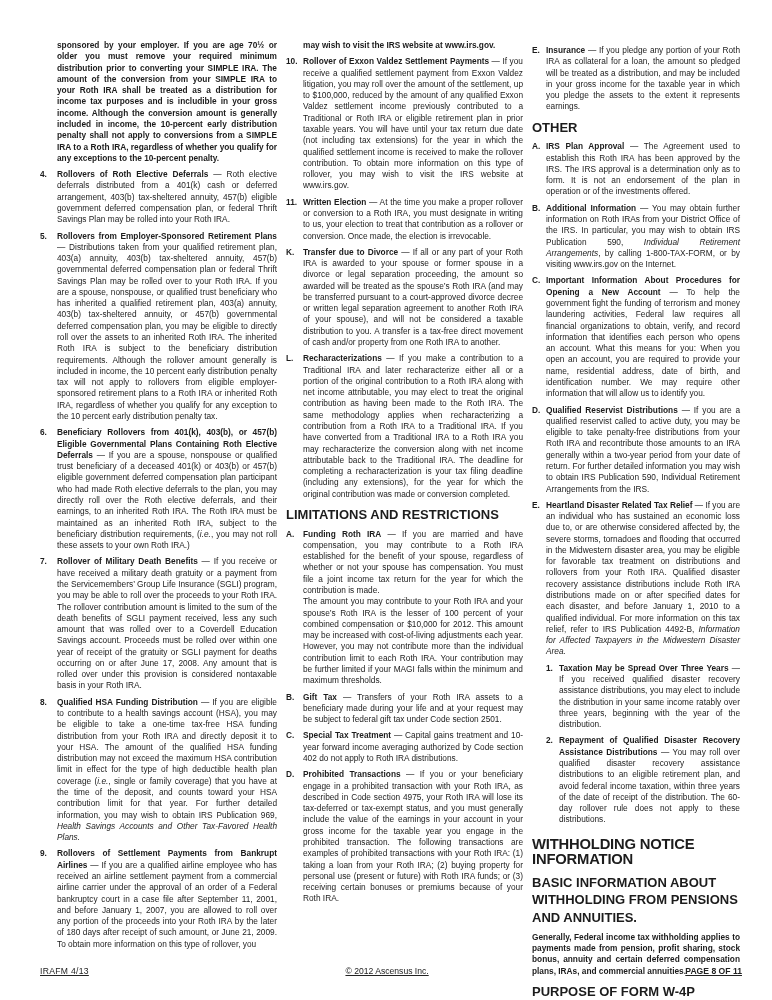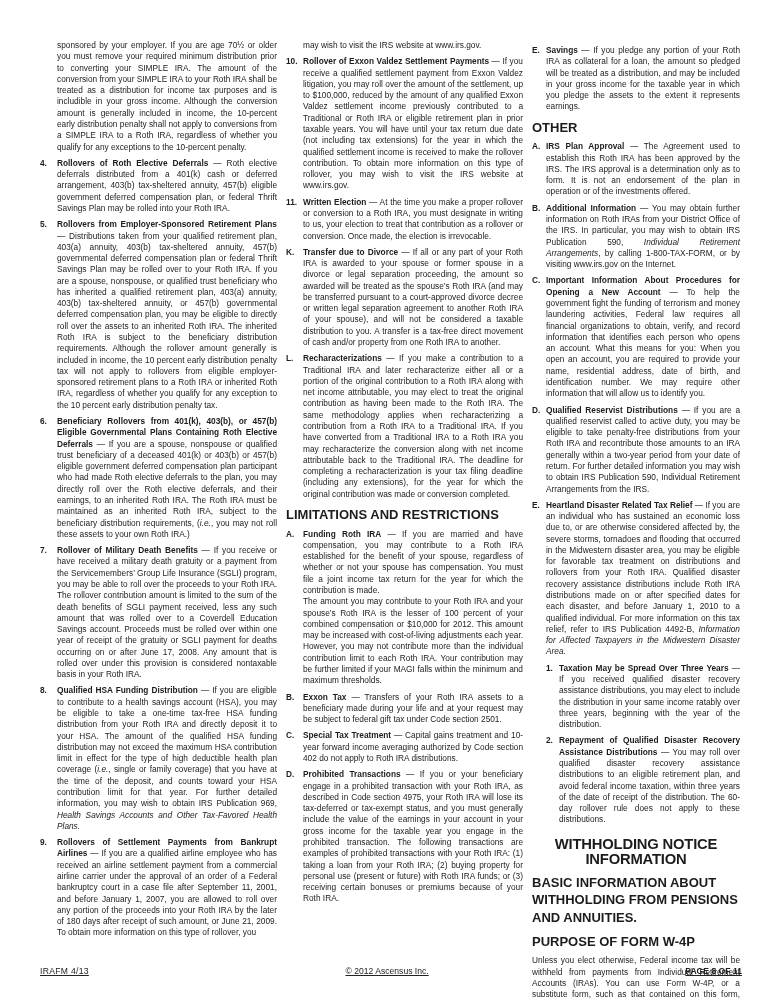--- a/index.html
+++ b/index.html
@@ -12,25 +12,25 @@
   .col{font-size:8.3px;line-height:1.36;text-align:justify;}
   .col-a,.col-b{width:237px;flex:0 0 237px;}
   .col-c{width:208px;flex:0 0 208px;}
   .item{display:flex;margin-top:5px;}
   .item .label{flex:0 0 17px;font-weight:bold;}
   .col-c .item .label{flex:0 0 14px;}
   .item.nested{margin-left:14px;}
   .item.nested .label{flex:0 0 13px;}
   .item .body{flex:1;min-width:0;}
   .p + .p{}
-  .para{margin-top:5px;}
+  .para{margin-top:5px;font-weight:bold;}
   .para.cont{padding-left:17px;}
   .para.first{margin-top:0;}
   .h2{font-weight:bold;margin-top:6px;text-align:left;font-size:13px;}
-  .h1{font-weight:bold;margin-top:11px;margin-bottom:2px;font-size:14.8px;line-height:1.05;text-align:center;letter-spacing:-0.2px;}
+  .h1{font-weight:bold;margin-top:11px;margin-bottom:2px;font-size:14.8px;line-height:1.05;text-align:left;letter-spacing:-0.2px;}
   .r.b{font-weight:bold;}
   .r.i{font-style:italic;}
   .footer{
     position:absolute;left:40px;right:30px;bottom:24px;
     display:flex;justify-content:space-between;align-items:baseline;
     font-size:8.6px;color:#222;text-decoration:underline;
   }
   .footer .f-left{letter-spacing:0.3px;}
   .footer .f-right{font-weight:bold;}
 </style>
@@ -108,41 +108,41 @@
         <div class="item">
           <span class="label">A.</span>
           <div class="body">
             <div class="p"><span class="r b">Funding Roth IRA</span><span class="r"> — If you are married and have compensation, you may contribute to a Roth IRA established for the benefit of your spouse, regardless of whether or not your spouse has compensation. You must file a joint income tax return for the year for which the contribution is made.</span></div>
             <div class="p"><span class="r">The amount you may contribute to your Roth IRA and your spouse’s Roth IRA is the lesser of 100 percent of your combined compensation or $10,000 for 2012. This amount may be increased with cost-of-living adjustments each year. However, you may not contribute more than the individual contribution limit to each Roth IRA. Your contribution may be further limited if your MAGI falls within the minimum and maximum thresholds.</span></div>
           </div>
         </div>
         <div class="item">
           <span class="label">B.</span>
           <div class="body">
-            <div class="p"><span class="r b">Exxon Tax</span><span class="r"> — Transfers of your Roth IRA assets to a beneficiary made during your life and at your request may be subject to federal gift tax under Code section 2501.</span></div>
+            <div class="p"><span class="r b">Gift Tax</span><span class="r"> — Transfers of your Roth IRA assets to a beneficiary made during your life and at your request may be subject to federal gift tax under Code section 2501.</span></div>
           </div>
         </div>
         <div class="item">
           <span class="label">C.</span>
           <div class="body">
             <div class="p"><span class="r b">Special Tax Treatment</span><span class="r"> — Capital gains treatment and 10-year forward income averaging authorized by Code section 402 do not apply to Roth IRA distributions.</span></div>
           </div>
         </div>
         <div class="item">
           <span class="label">D.</span>
           <div class="body">
             <div class="p"><span class="r b">Prohibited Transactions</span><span class="r"> — If you or your beneficiary engage in a prohibited transaction with your Roth IRA, as described in Code section 4975, your Roth IRA will lose its tax-deferred or tax-exempt status, and you must generally include the value of the earnings in your account in your gross income for the taxable year you engage in the prohibited transaction. The following transactions are examples of prohibited transactions with your Roth IRA: (1) taking a loan from your Roth IRA; (2) buying property for personal use (present or future) with Roth IRA funds; or (3) receiving certain bonuses or premiums because of your Roth IRA.</span></div>
           </div>
         </div>
       </div>
     <div class="col col-c">
         <div class="item">
           <span class="label">E.</span>
           <div class="body">
-            <div class="p"><span class="r b">Savings</span><span class="r"> — If you pledge any portion of your Roth IRA as collateral for a loan, the amount so pledged will be treated as a distribution, and may be included in your gross income for the taxable year in which you pledge the assets to the extent it represents earnings.</span></div>
+            <div class="p"><span class="r b">Insurance</span><span class="r"> — If you pledge any portion of your Roth IRA as collateral for a loan, the amount so pledged will be treated as a distribution, and may be included in your gross income for the taxable year in which you pledge the assets to the extent it represents earnings.</span></div>
           </div>
         </div>
         <div class="h2">OTHER</div>
         <div class="item">
           <span class="label">A.</span>
           <div class="body">
             <div class="p"><span class="r b">IRS Plan Approval</span><span class="r"> — The Agreement used to establish this Roth IRA has been approved by the IRS. The IRS approval is a determination only as to form. It is not an endorsement of the plan in operation or of the investments offered.</span></div>
           </div>
         </div>
         <div class="item">
@@ -176,20 +176,21 @@
           </div>
         </div>
         <div class="item nested">
           <span class="label">2.</span>
           <div class="body">
             <div class="p"><span class="r b">Repayment of Qualified Disaster Recovery Assistance Distributions</span><span class="r"> — You may roll over qualified disaster recovery assistance distributions to an eligible retirement plan, and avoid federal income taxation, within three years of the date of receipt of the distribution. The 60-day rollover rule does not apply to these distributions.</span></div>
           </div>
         </div>
         <div class="h1">WITHHOLDING NOTICE INFORMATION</div>
         <div class="h2">BASIC INFORMATION ABOUT WITHHOLDING FROM PENSIONS AND ANNUITIES.</div>
+        <div class="para"><span class="r">Generally, Federal income tax withholding applies to payments made from pension, profit sharing, stock bonus, annuity and certain deferred compensation plans, IRAs, and commercial annuities.</span></div>
         <div class="h2">PURPOSE OF FORM W-4P</div>
         <div class="para"><span class="r">Unless you elect otherwise, Federal income tax will be withheld from payments from Individual Retirement Accounts (IRAs). You can use Form W-4P, or a substitute form, such as that contained on this form, furnished by the Trustee or Custodian, to instruct your Trustee or Custodian to withhold no tax from your IRA payments (or to revoke this election). This substitute form should be used only for distributions from IRAs which are payable upon demand.</span></div>
       </div>
   </div>
   <div class="footer">
     <span class="f-left">IRAFM  4/13</span>
     <span class="f-center">© 2012 Ascensus Inc.</span>
     <span class="f-right">PAGE 8 OF 11</span>
   </div>
 </div>

